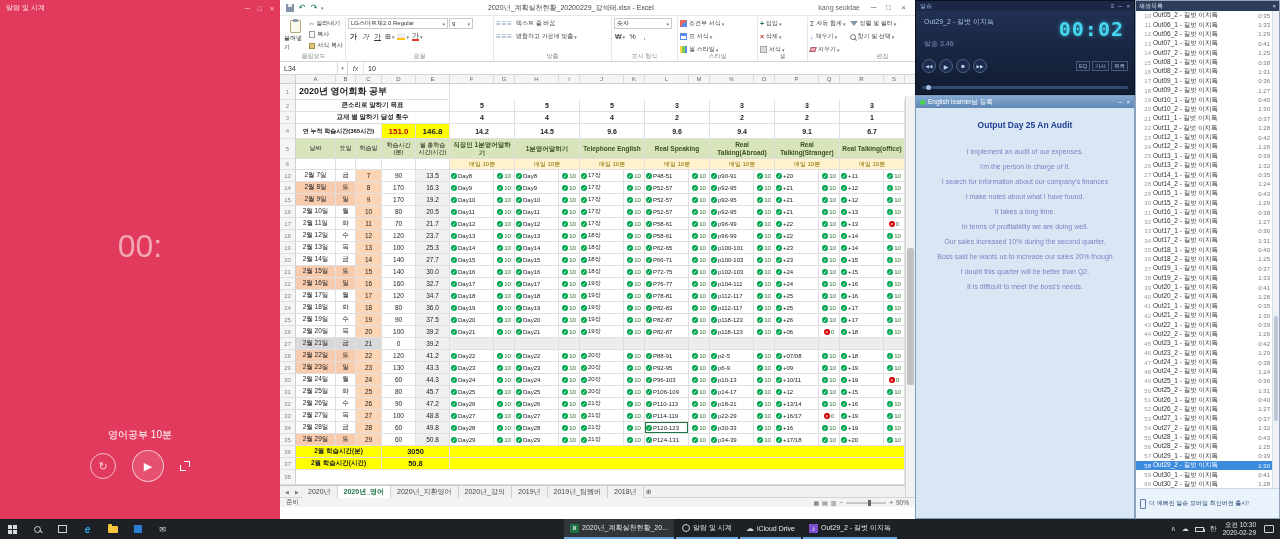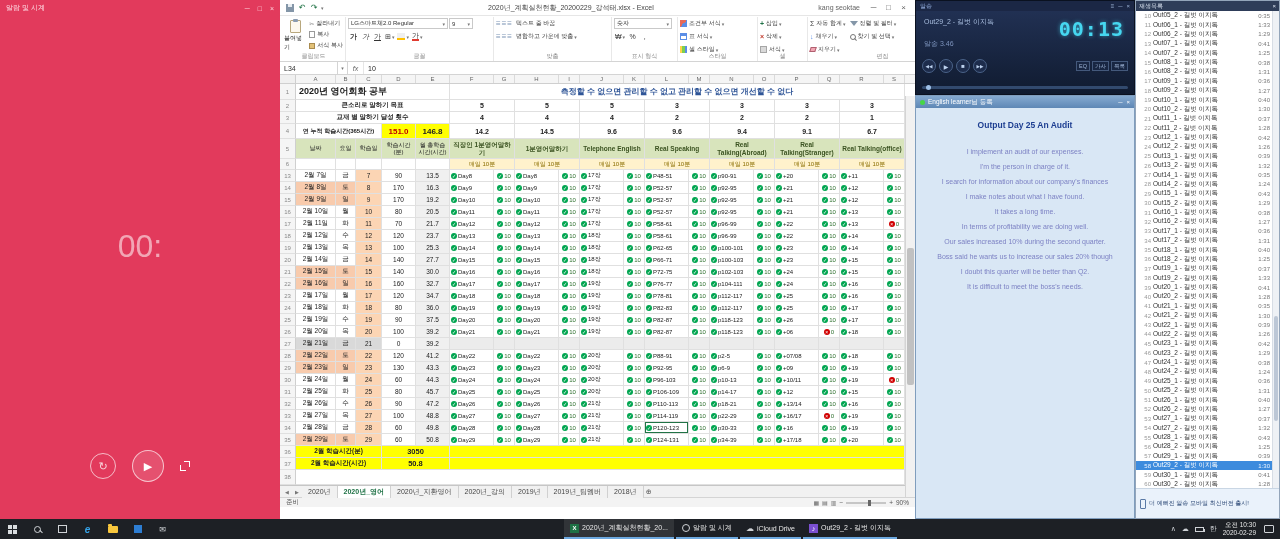--- a/index.html
+++ b/index.html
@@ -200,20 +200,21 @@
       <span>알람 및 시계</span>
       <span class="t-wbtns">
         <span>─</span>
         <span>□</span>
         <span>×</span>
       </span>
     </div>
     <div class="t-time">
       <span class="t-prefix">00:</span>
     </div>
+    <div class="t-label">영어공부 10분</div>
     <div class="t-controls">
       <span class="t-btn">↻</span>
       <span class="t-btn play">▶</span>
       <span class="ic-expand"></span>
     </div>
   </section>
 
   <section class="win" id="excelw" style="position:absolute">
     <div class="xl-titlebar">
       <span class="ic-save"></span>
@@ -422,21 +423,20 @@
         <div class="xl-ch" style="width: 21px;">O</div>
         <div class="xl-ch" style="width: 44px;">P</div>
         <div class="xl-ch" style="width: 21px;">Q</div>
         <div class="xl-ch" style="width: 44px;">R</div>
         <div class="xl-ch" style="width: 21px;">S</div>
       </div>
     <div id="xl-grid">
         <div class="xr" style="height: 16px;">
           <div class="xc rhd" style="width: 16px;">1</div>
           <div class="xc sheettitle" style="width: 154px;">2020년 영어회화 공부</div>
-          <div class="xc motto" style="width: 455px;">측정할 수 없으면 관리할 수 없고 관리할 수 없으면 개선할 수 없다</div>
         </div>
         <div class="xr" style="height: 12px;">
           <div class="xc rhd" style="width: 16px;">2</div>
           <div class="xc lbl" style="width: 154px;">큰소리로 말하기 목표</div>
           <div class="xc bval" style="width: 65px;">5</div>
           <div class="xc bval" style="width: 65px;">5</div>
           <div class="xc bval" style="width: 65px;">5</div>
           <div class="xc bval" style="width: 65px;">3</div>
           <div class="xc bval" style="width: 65px;">3</div>
           <div class="xc bval" style="width: 65px;">3</div>
@@ -1980,21 +1980,21 @@
     <div class="p-title">
       <span>알송</span>
       <span class="p-wbtns">
         <span>≡</span>
         <span>─</span>
         <span>×</span>
       </span>
     </div>
     <div class="p-track">Out29_2 - 길벗 이지톡</div>
     <div class="p-info">알송 3.46</div>
-    <div class="p-led">00:13</div>
+    <div class="p-led">00:02</div>
     <div class="p-controls">
       <span class="p-btn">◀◀</span>
       <span class="p-btn" style="font-size:6px">▶</span>
       <span class="p-btn" style="font-size:6px">■</span>
       <span class="p-btn">▶▶</span>
     </div>
     <div class="p-mode">
       <span class="p-sq">EQ</span>
       <span class="p-sq">가사</span>
       <span class="p-sq">목록</span>

